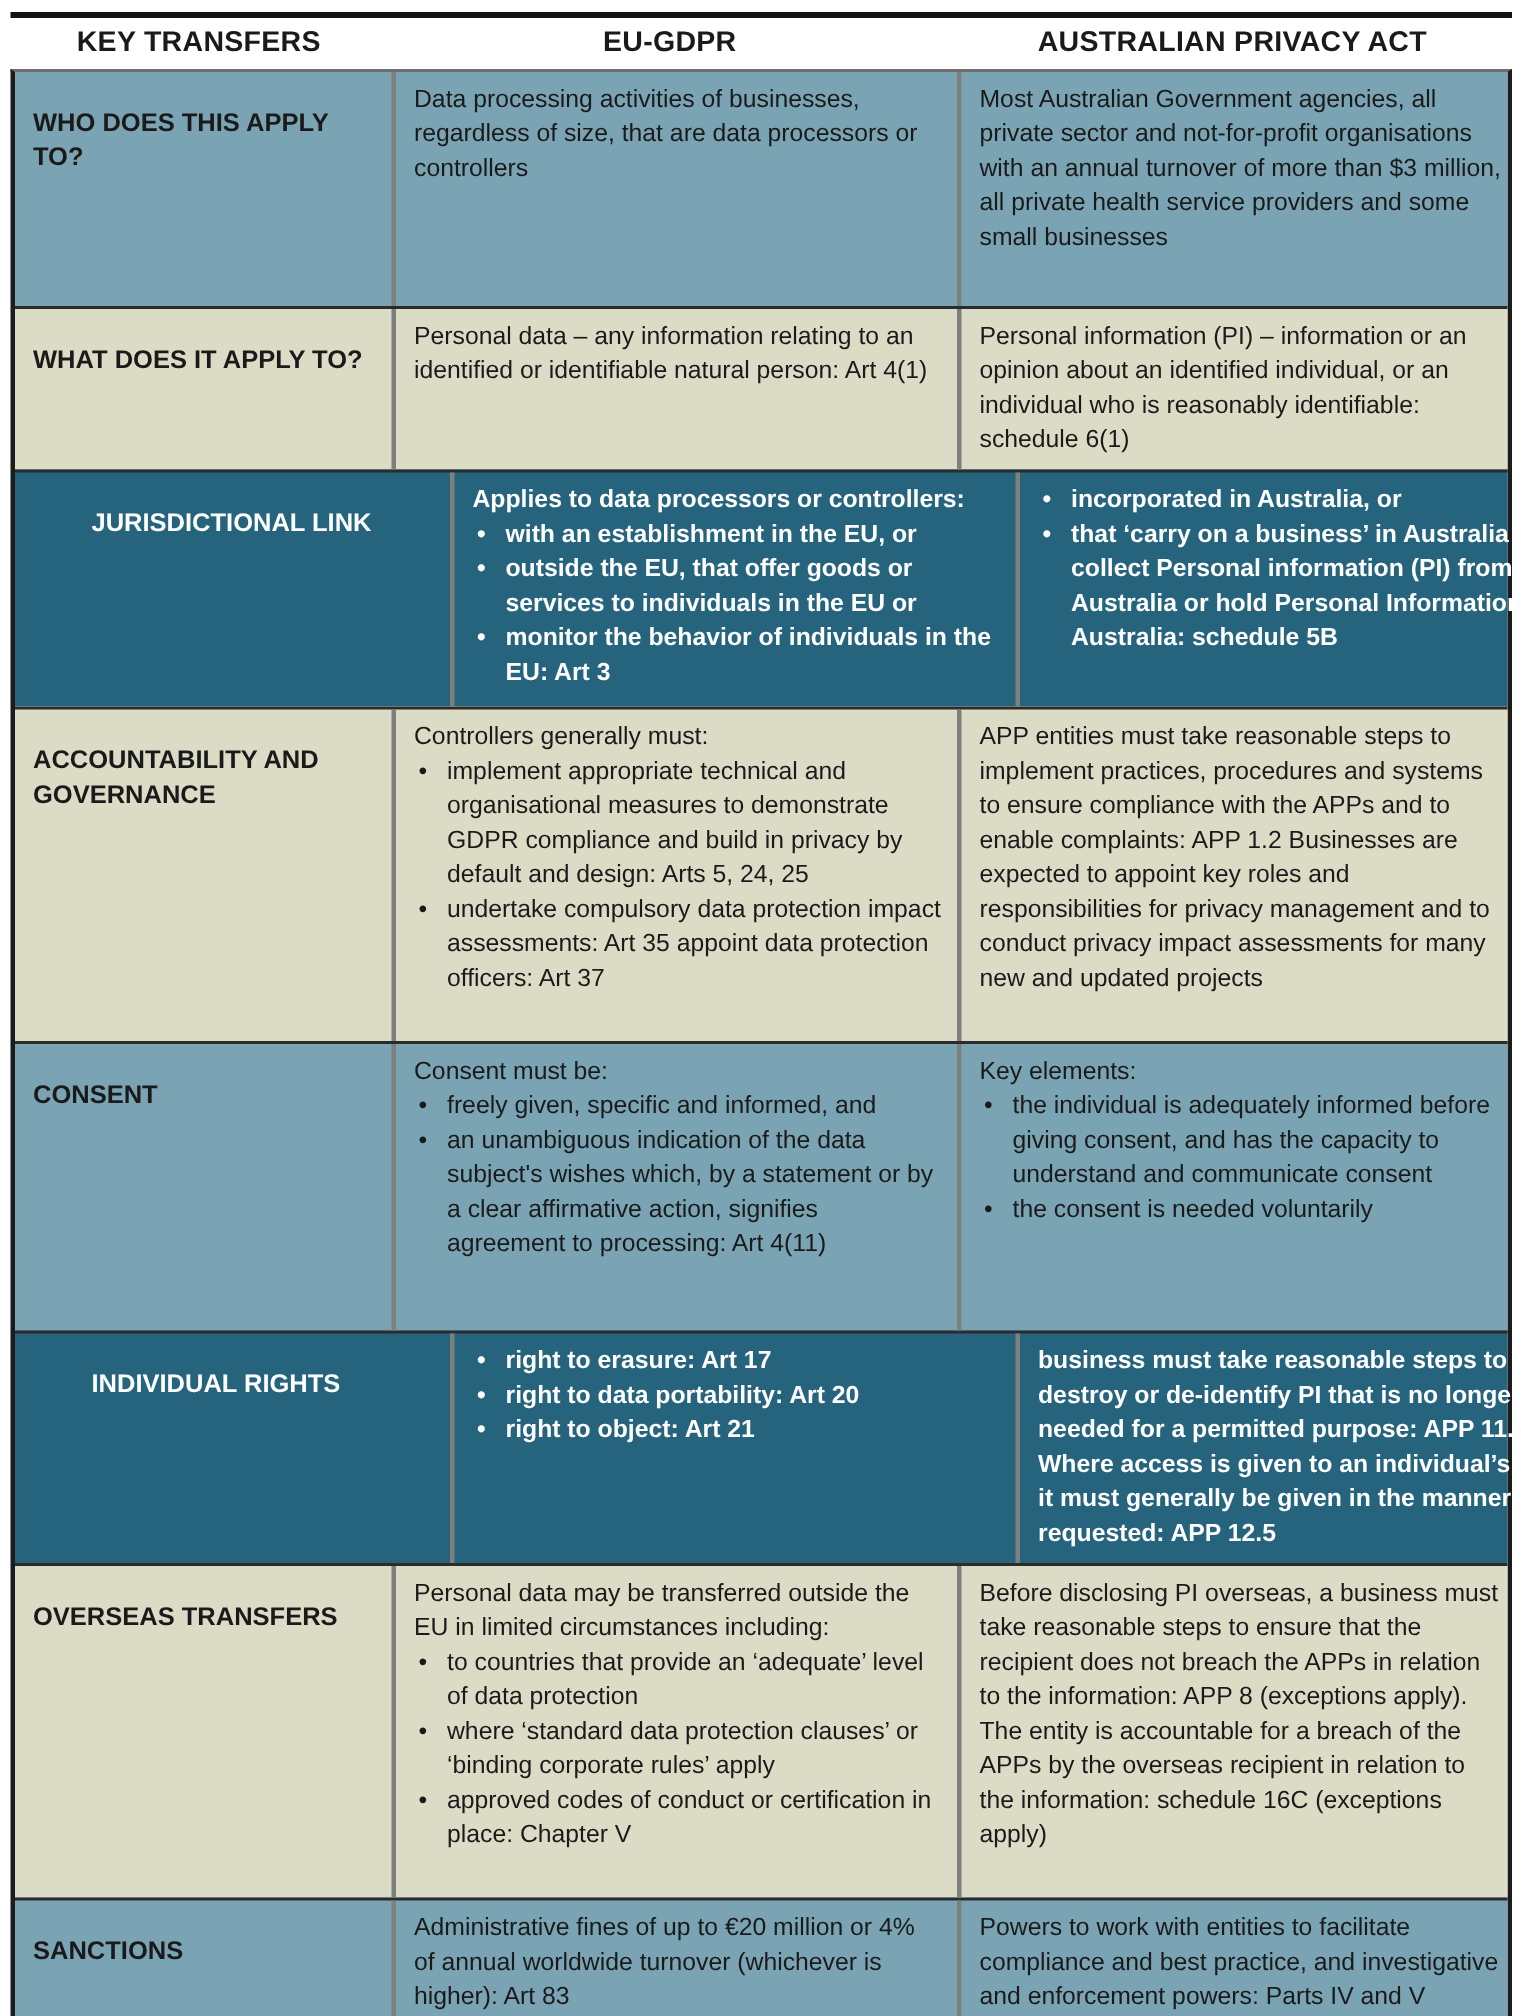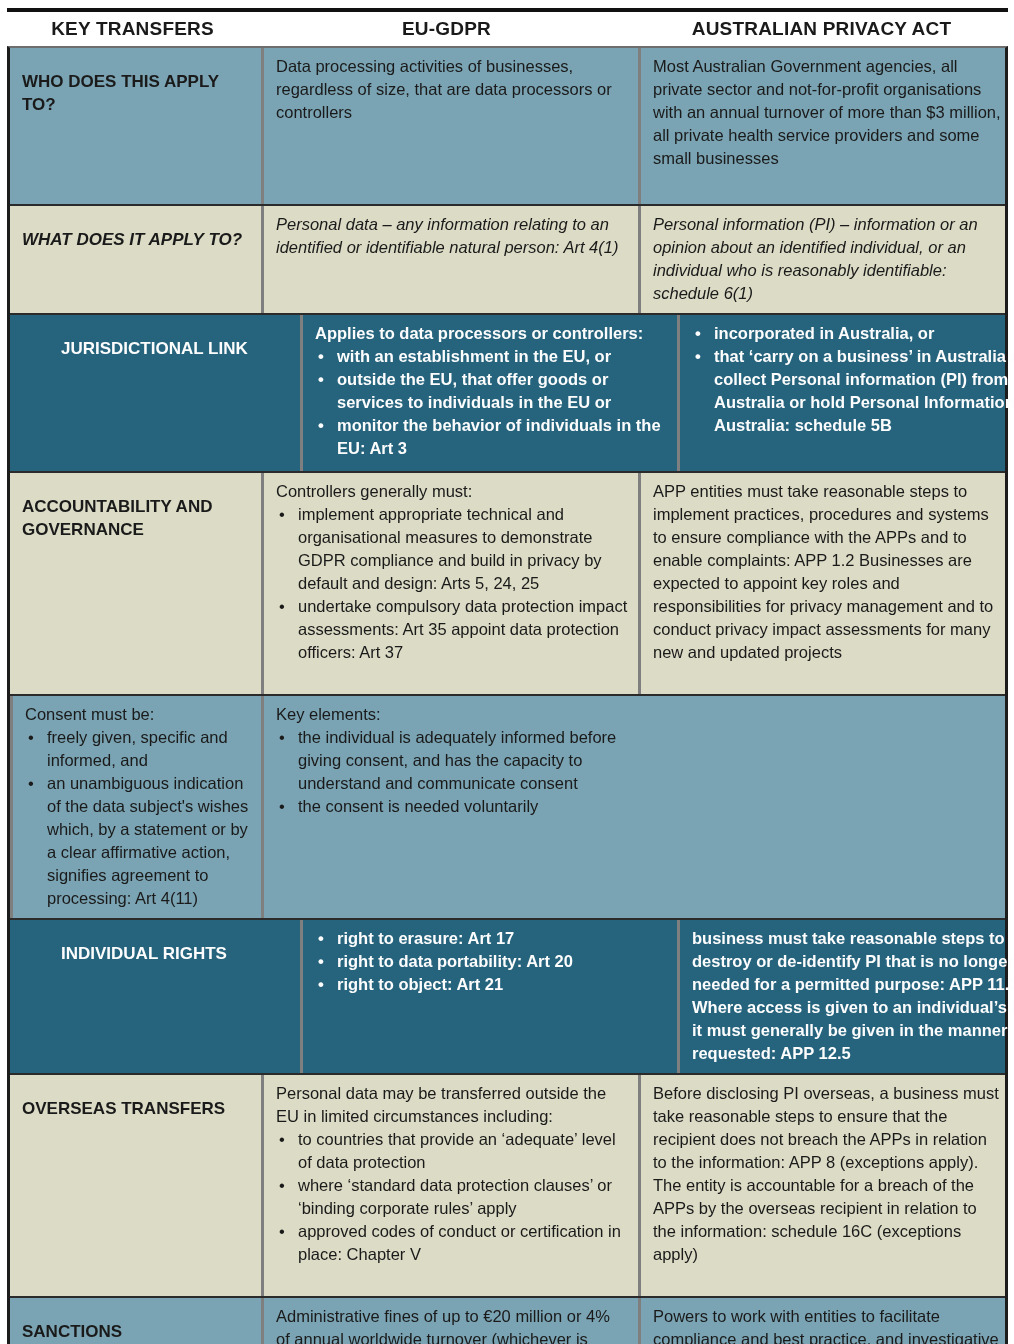--- a/index.html
+++ b/index.html
@@ -51,21 +51,21 @@
   .row{
     border-top:2px solid #2b2b2b;
   }
   .row:first-child{border-top:none;}
   .row.blue{background:var(--row-blue);}
   .row.beige{background:var(--row-beige);}
   .row.teal{background:var(--row-teal);color:var(--text-light);padding-left:39px;}
   .row.teal .cell{font-weight:600;}
   
   .row:nth-child(1){min-height:156px;}
-  .row:nth-child(2){min-height:97px;font-style:italic;}
+  .row:nth-child(2){min-height:97px;}
   .row:nth-child(3){min-height:158px;}
   .row:nth-child(4){min-height:223px;}
   .row:nth-child(5){min-height:193px;}
   .row:nth-child(6){min-height:143px;}
   .row:nth-child(7){min-height:223px;}
   .row:nth-child(8){min-height:89px;}
   .cell{
     padding:7px 10px 8px 12px;
     font-size:16.5px;
     line-height:23px;
@@ -151,20 +151,21 @@
           <ul>
             <li>implement appropriate technical and organisational measures to demonstrate GDPR compliance and build in privacy by default and design: Arts 5, 24, 25</li>
             <li>undertake compulsory data protection impact assessments: Art 35 appoint data protection officers: Art 37</li>
           </ul>
         </div>
         <div class="cell cell-au">
           <p>APP entities must take reasonable steps to implement practices, procedures and systems to ensure compliance with the APPs and to enable complaints: APP 1.2 Businesses are expected to appoint key roles and responsibilities for privacy management and to conduct privacy impact assessments for many new and updated projects</p>
         </div>
       </div>
       <div class="grid-cols row blue">
+        <div class="cell cell-question">CONSENT</div>
         <div class="cell cell-eu">
           <p>Consent must be:</p>
           <ul>
             <li>freely given, specific and informed, and</li>
             <li>an unambiguous indication of the data subject's wishes which, by a statement or by a clear affirmative action, signifies agreement to processing: Art 4(11)</li>
           </ul>
         </div>
         <div class="cell cell-au">
           <p>Key elements:</p>
           <ul>

